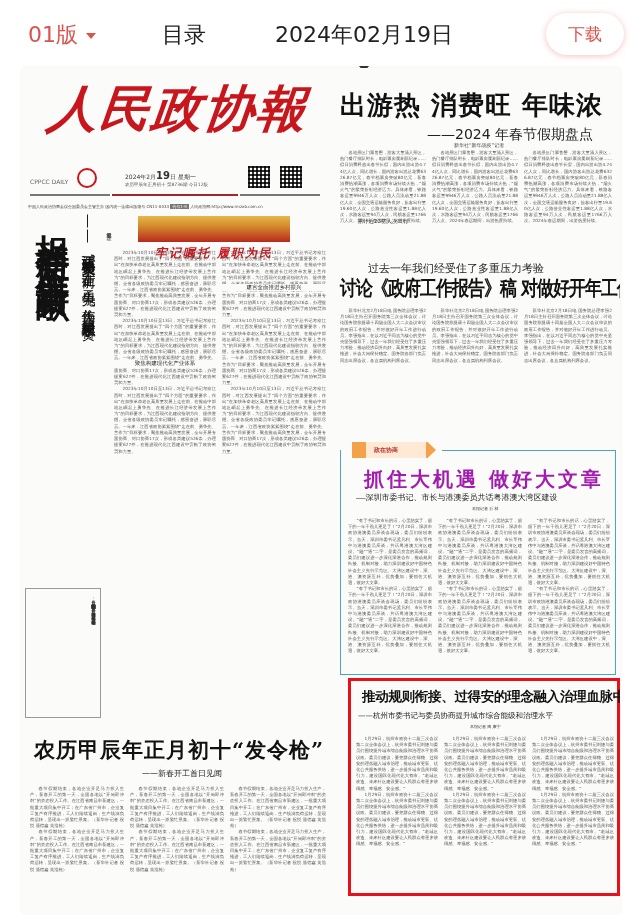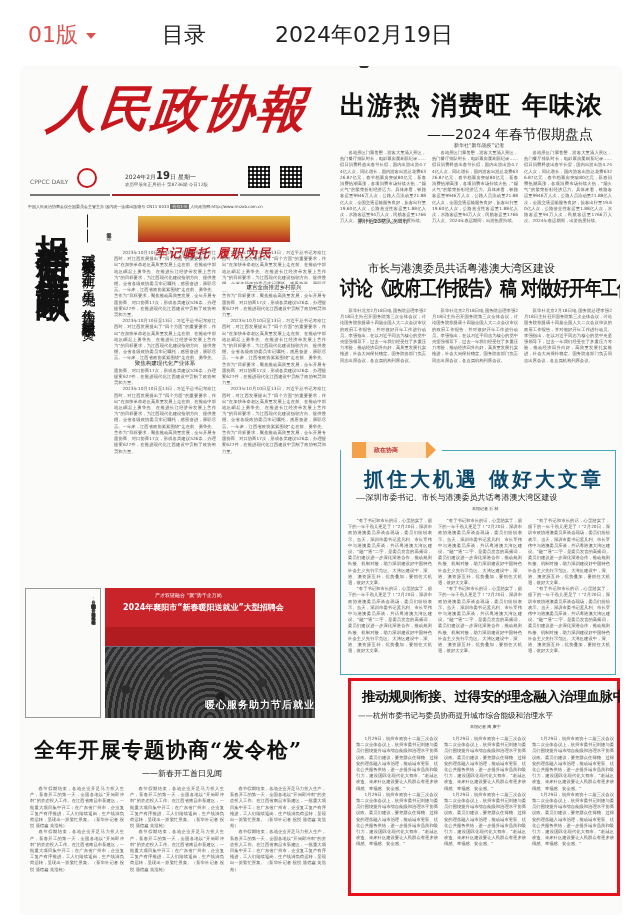--- a/index.html
+++ b/index.html
@@ -70,21 +70,21 @@
   .h-fire-sub { position: absolute; left: 120px; top: 700px; font-size: 8px; color: #222; }
 
   
   .h-li-kicker { position: absolute; left: 346px; top: 193px; font-size: 11px; color: #222; white-space: nowrap; }
   .h-li { position: absolute; left: 318px; top: 207px; font-size: 17px; font-weight: bold; color: #111; white-space: nowrap; letter-spacing: -1px; transform: scaleY(1.2); transform-origin: left top; }
 
   
   .sec-frame { position: absolute; left: 318px; top: 382px; width: 276px; height: 225px; border: 1px solid #4aa8b8; border-top: none; }
   .sec-topline { position: absolute; left: 420px; top: 382px; width: 174px; height: 1px; background: #4aa8b8; }
   .sec-tag { position: absolute; left: 330px; top: 374px; width: 84px; height: 16px; background: linear-gradient(90deg,#f3a24a 0 14px,#fde9d4 14px 74px,#f3a24a 74px); clip-path: polygon(0 0, 90% 0, 100% 50%, 90% 100%, 0 100%); display: flex; align-items: center; padding-left: 22px; font-size: 6px; color: #b33; font-weight: bold; }
-  .h-grab { position: absolute; left: 342px; top: 398px; font-family: "DejaVu Serif", serif; font-size: 20px; font-weight: bold; color: #0c4a6e; letter-spacing: 3px; white-space: nowrap; }
+  .h-grab { position: absolute; left: 342px; top: 398px; font-family: "DejaVu Serif", serif; font-size: 20px; font-weight: bold; color: #a21caf; letter-spacing: 3px; white-space: nowrap; }
   .h-grab-sub { position: absolute; left: 334px; top: 424px; font-size: 8px; color: #222; white-space: nowrap; font-family: Liberation Mono, monospace; }
   .byline { position: absolute; font-size: 4px; color: #444; }
 
   
   .hl-box { position: absolute; left: 326px; top: 610px; width: 272px; height: 218px; border: 3px solid #e8101a; }
   .h-hz { position: absolute; left: 340px; top: 620px; font-family: "DejaVu Serif", serif; font-size: 13.5px; font-weight: bold; color: #111; white-space: nowrap; letter-spacing: -0.3px; }
   .h-hz-sub { position: absolute; left: 336px; top: 643px; font-size: 7.5px; color: #222; white-space: nowrap; text-align: right; }
 </style>
 </head>
 <body>
@@ -92,20 +92,21 @@
 <div class="topbar">
   <div class="edition">
     <span>01版</span>
     <span class="tri"></span>
   </div>
   <div class="toc">目录</div>
   <div class="date">
     <span>2024年02月19日</span>
     <span class="tri"></span>
   </div>
+  <div class="download">下载</div>
 </div>
 
 <div class="paper">
 <div class="paper-inner">
 
   <div class="masthead">
     <div class="mast-title">人民政协報</div>
     <div class="mast-en">CPPCC DAILY</div>
     <div class="mast-logo"></div>
     <div class="mast-date">
@@ -129,21 +130,21 @@
         <p>各地景区门票售罄，游客大量涌入景区，热门餐厅排队时长，电影票房屡刷新纪录……假日消费释放出春节长假，国内出游出游4.74亿人次，同比增长，国内游客出游总花费6326.87亿元，春节档票房突破80亿元，新春消费热潮高涨，各项消费市场持续火热，“烟火气”的繁荣折射经济活力。具体来看，铁路客运量9946万人次，公路人员流动量21.88亿人次，全国交通运输服务良好，旅客出行量19.60亿人次，公路营业性客运量1.88亿人次，水路客运量94万人次，民航客运量1766万人次。2024年春运期间，出游热度持续。</p>
       </div>
   <div class="subhead" style="left:318px;top:150px;width:86px">累计近23亿人次出行</div>
   <div class="textblock" style="left:410px;top:82px;width:86px;height:98px">
         <p>各地景区门票售罄，游客大量涌入景区，热门餐厅排队时长，电影票房屡刷新纪录……假日消费释放出春节长假，国内出游出游4.74亿人次，同比增长，国内游客出游总花费6326.87亿元，春节档票房突破80亿元，新春消费热潮高涨，各项消费市场持续火热，“烟火气”的繁荣折射经济活力。具体来看，铁路客运量9946万人次，公路人员流动量21.88亿人次，全国交通运输服务良好，旅客出行量19.60亿人次，公路营业性客运量1.88亿人次，水路客运量94万人次，民航客运量1766万人次。2024年春运期间，出游热度持续。</p>
       </div>
   <div class="textblock" style="left:502px;top:82px;width:88px;height:98px">
         <p>各地景区门票售罄，游客大量涌入景区，热门餐厅排队时长，电影票房屡刷新纪录……假日消费释放出春节长假，国内出游出游4.74亿人次，同比增长，国内游客出游总花费6326.87亿元，春节档票房突破80亿元，新春消费热潮高涨，各项消费市场持续火热，“烟火气”的繁荣折射经济活力。具体来看，铁路客运量9946万人次，公路人员流动量21.88亿人次，全国交通运输服务良好，旅客出行量19.60亿人次，公路营业性客运量1.88亿人次，水路客运量94万人次，民航客运量1766万人次。2024年春运期间，出游热度持续。</p>
       </div>
 
-  <div class="h-li-kicker">市长与港澳委员共话粤港澳大湾区建设</div>
+  <div class="h-li-kicker">过去一年我们经受住了多重压力考验</div>
   <div class="h-li">讨论《政府工作报告》稿  对做好开年工作进行动员</div>
   <div class="textblock" style="left:318px;top:240px;width:86px;height:128px">
         <p>新华社北京2月18日电  国务院总理李强2月18日主持召开国务院第三次全体会议，讨论国务院拟提请十四届全国人大二次会议审议的政府工作报告，并对做好开年工作进行动员。李强指出，在以习近平同志为核心的党中央坚强领导下，过去一年我们经受住了多重压力考验，推动经济回升向好，高质量发展扎实推进，社会大局保持稳定。国务院各部门负责同志出席会议，各直属机构列席会议。</p>
       </div>
   <div class="textblock" style="left:410px;top:240px;width:86px;height:128px">
         <p>新华社北京2月18日电  国务院总理李强2月18日主持召开国务院第三次全体会议，讨论国务院拟提请十四届全国人大二次会议审议的政府工作报告，并对做好开年工作进行动员。李强指出，在以习近平同志为核心的党中央坚强领导下，过去一年我们经受住了多重压力考验，推动经济回升向好，高质量发展扎实推进，社会大局保持稳定。国务院各部门负责同志出席会议，各直属机构列席会议。</p>
       </div>
   <div class="textblock" style="left:502px;top:240px;width:88px;height:128px">
         <p>新华社北京2月18日电  国务院总理李强2月18日主持召开国务院第三次全体会议，讨论国务院拟提请十四届全国人大二次会议审议的政府工作报告，并对做好开年工作进行动员。李强指出，在以习近平同志为核心的党中央坚强领导下，过去一年我们经受住了多重压力考验，推动经济回升向好，高质量发展扎实推进，社会大局保持稳定。国务院各部门负责同志出席会议，各直属机构列席会议。</p>
       </div>
@@ -163,28 +164,22 @@
       </div>
   <div class="subhead" style="left:92px;top:292px;width:102px;background:#fbfbfa">聚焦构建现代化产业体系</div>
   <div class="textblock" style="left:200px;top:182px;width:104px;height:330px">
         <p>2023年10月10日至13日，习近平总书记考察江西时，对江西发展提出了“四个方面”的重要要求，作出“在加快革命老区高质量发展上走在前、在推动中部地区崛起上勇争先、在推进长江经济带发展上善作为”的目标要求，为江西现代化建设指明方向、提供遵循。全省各级政协委员牢记嘱托，感恩奋进，履职尽责。一年来，江西省政协紧紧围绕“走在前、勇争先、善作为”目标要求，聚焦推动高质量发展，全年开展专题协商、对口协商17次，形成各类建议526条，办理提案627件，在推进现代化江西建设中贡献了政协智慧和力量。</p>
         <p>2023年10月10日至13日，习近平总书记考察江西时，对江西发展提出了“四个方面”的重要要求，作出“在加快革命老区高质量发展上走在前、在推动中部地区崛起上勇争先、在推进长江经济带发展上善作为”的目标要求，为江西现代化建设指明方向、提供遵循。全省各级政协委员牢记嘱托，感恩奋进，履职尽责。一年来，江西省政协紧紧围绕“走在前、勇争先、善作为”目标要求，聚焦推动高质量发展，全年开展专题协商、对口协商17次，形成各类建议526条，办理提案627件，在推进现代化江西建设中贡献了政协智慧和力量。</p>
         <p>2023年10月10日至13日，习近平总书记考察江西时，对江西发展提出了“四个方面”的重要要求，作出“在加快革命老区高质量发展上走在前、在推动中部地区崛起上勇争先、在推进长江经济带发展上善作为”的目标要求，为江西现代化建设指明方向、提供遵循。全省各级政协委员牢记嘱托，感恩奋进，履职尽责。一年来，江西省政协紧紧围绕“走在前、勇争先、善作为”目标要求，聚焦推动高质量发展，全年开展专题协商、对口协商17次，形成各类建议526条，办理提案627件，在推进现代化江西建设中贡献了政协智慧和力量。</p>
       </div>
   <div class="subhead" style="left:200px;top:216px;width:104px;background:#fbfbfa">建言全面推进乡村振兴</div>
 
   <div class="photo-note">二月十八日，人们在湖北省襄阳市二〇二四年新春暖阳送就业大型招聘会现场求职。新春伊始，各地积极开展招聘活动，为求职者提供就业岗位，帮助劳动者尽快返岗就业。</div>
-  <div class="photo">
-    <div class="p-top">产才双链融合  “聚”势千企万岗</div>
-    <div class="p-title">2024年襄阳市“新春暖阳送就业”大型招聘会</div>
-    <div class="crowd"></div>
-    <div class="p-cap">暖心服务助力节后就业</div>
-  </div>
-
-  <div class="h-fire">全年开展专题协商“发令枪”</div>
+
+  <div class="h-fire">农历甲辰年正月初十“发令枪”</div>
   <div class="h-fire-sub">——新春开工首日见闻</div>
   <div class="textblock" style="left:8px;top:718px;width:94px;height:112px">
         <p>春节假期结束，各地企业开足马力投入生产，新春开工的第一天，全国各地以“开局即冲刺”的姿态投入工作。在江西省南昌市新建区，一批重大项目集中开工；在广东省广州市，企业复工复产有序推进，工人们陆续返岗，生产线满负荷运转，呈现出一派繁忙景象。（新华社记者  祝悦  潘德鑫  黄浩苑）</p>
         <p>春节假期结束，各地企业开足马力投入生产，新春开工的第一天，全国各地以“开局即冲刺”的姿态投入工作。在江西省南昌市新建区，一批重大项目集中开工；在广东省广州市，企业复工复产有序推进，工人们陆续返岗，生产线满负荷运转，呈现出一派繁忙景象。（新华社记者  祝悦  潘德鑫  黄浩苑）</p>
       </div>
   <div class="textblock" style="left:108px;top:718px;width:94px;height:112px">
         <p>春节假期结束，各地企业开足马力投入生产，新春开工的第一天，全国各地以“开局即冲刺”的姿态投入工作。在江西省南昌市新建区，一批重大项目集中开工；在广东省广州市，企业复工复产有序推进，工人们陆续返岗，生产线满负荷运转，呈现出一派繁忙景象。（新华社记者  祝悦  潘德鑫  黄浩苑）</p>
         <p>春节假期结束，各地企业开足马力投入生产，新春开工的第一天，全国各地以“开局即冲刺”的姿态投入工作。在江西省南昌市新建区，一批重大项目集中开工；在广东省广州市，企业复工复产有序推进，工人们陆续返岗，生产线满负荷运转，呈现出一派繁忙景象。（新华社记者  祝悦  潘德鑫  黄浩苑）</p>
       </div>
   <div class="textblock" style="left:208px;top:718px;width:96px;height:112px">

